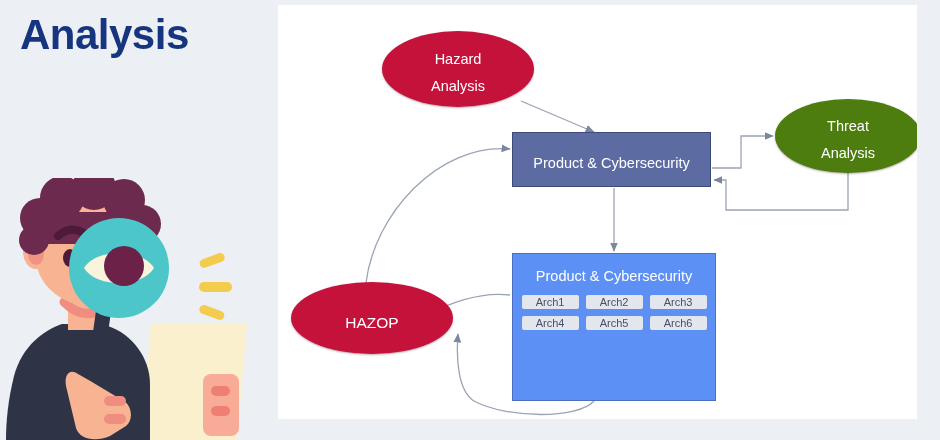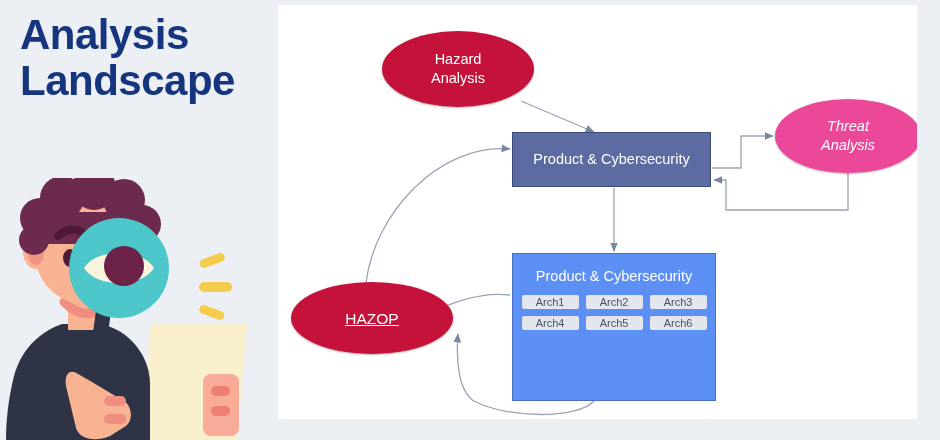--- a/index.html
+++ b/index.html
@@ -82,31 +82,29 @@
   }
   .hazard-node {
     left: 104px; top: 26px;
     width: 152px; height: 76px;
     background: #c5123b;
     box-shadow: 0 1px 2px rgba(60,20,35,0.35);
   }
   .threat-node {
     left: 497px; top: 94px;
     width: 146px; height: 74px;
-    background: #ec4899;
+    background: #4d7c0f;
     box-shadow: 0 1px 2px rgba(60,20,35,0.35);
-    font-style: italic;
   }
   .hazop-node {
     left: 13px; top: 277px;
     width: 162px; height: 72px;
     background: #c5123b;
     box-shadow: 0 1px 2px rgba(60,20,35,0.35);
     font-size: 15.5px;
-    text-decoration: underline;
   }
 
   .req-node {
     left: 234px; top: 127px;
     width: 199px; height: 55px;
     background: #5c6ba2;
     border: 1.4px solid #3e4a77;
     color: #ffffff;
     font-size: 14.5px;
     line-height: 19px;
@@ -141,32 +139,31 @@
     height: 14px;
     background: #e3e6ec;
     color: #46506b;
     font-size: 11px;
     display: flex;
     align-items: center;
     justify-content: center;
     border-radius: 2px;
   }
 
-  .nowrap { white-space: nowrap; }
+  .nowrap { white-space: nowrap; margin-top: 8px; }
 </style>
 </head>
 <body>
 
 <div id="root">
 
   <div class="left-panel">
 
     <div class="title-block">
       <div class="title-line l1">Analysis</div>
-      <div class="title-line l2">Landscape</div>
     </div>
 
     <svg class="illustration" width="278" height="262" viewBox="0 0 278 262">
 
       <g>
         <rect x="198" y="258" width="8" height="8" fill="none"></rect>
         <g transform="translate(0,0)">
           <rect x="199" y="78" width="26" height="9" rx="4.5" fill="#f3cb4d" transform="rotate(-20 212 82)"></rect>
           <rect x="199" y="104" width="33" height="10" rx="5" fill="#f3cb4d"></rect>
           <rect x="199" y="130" width="26" height="9" rx="4.5" fill="#f3cb4d" transform="rotate(20 212 134)"></rect>

